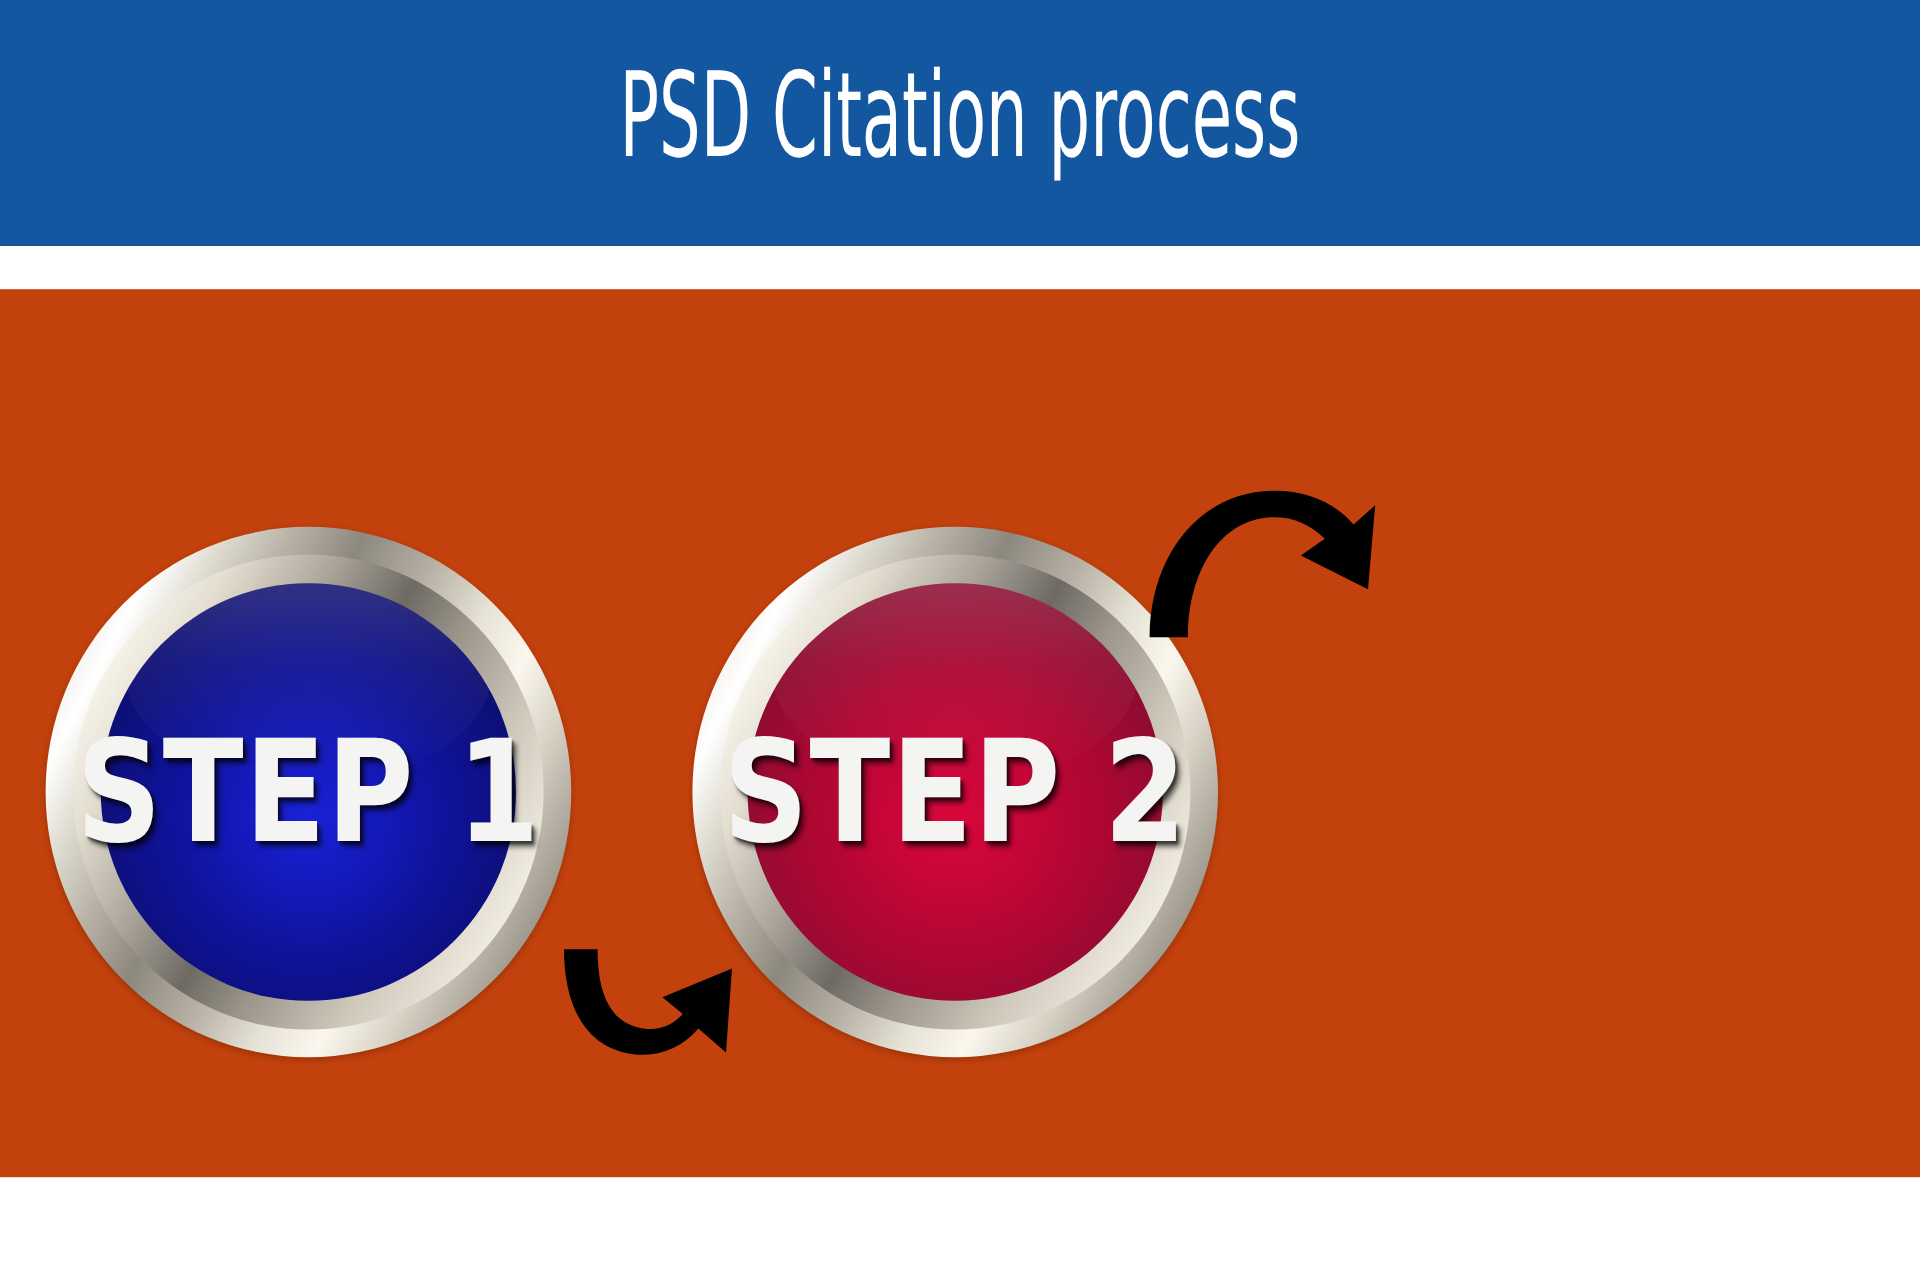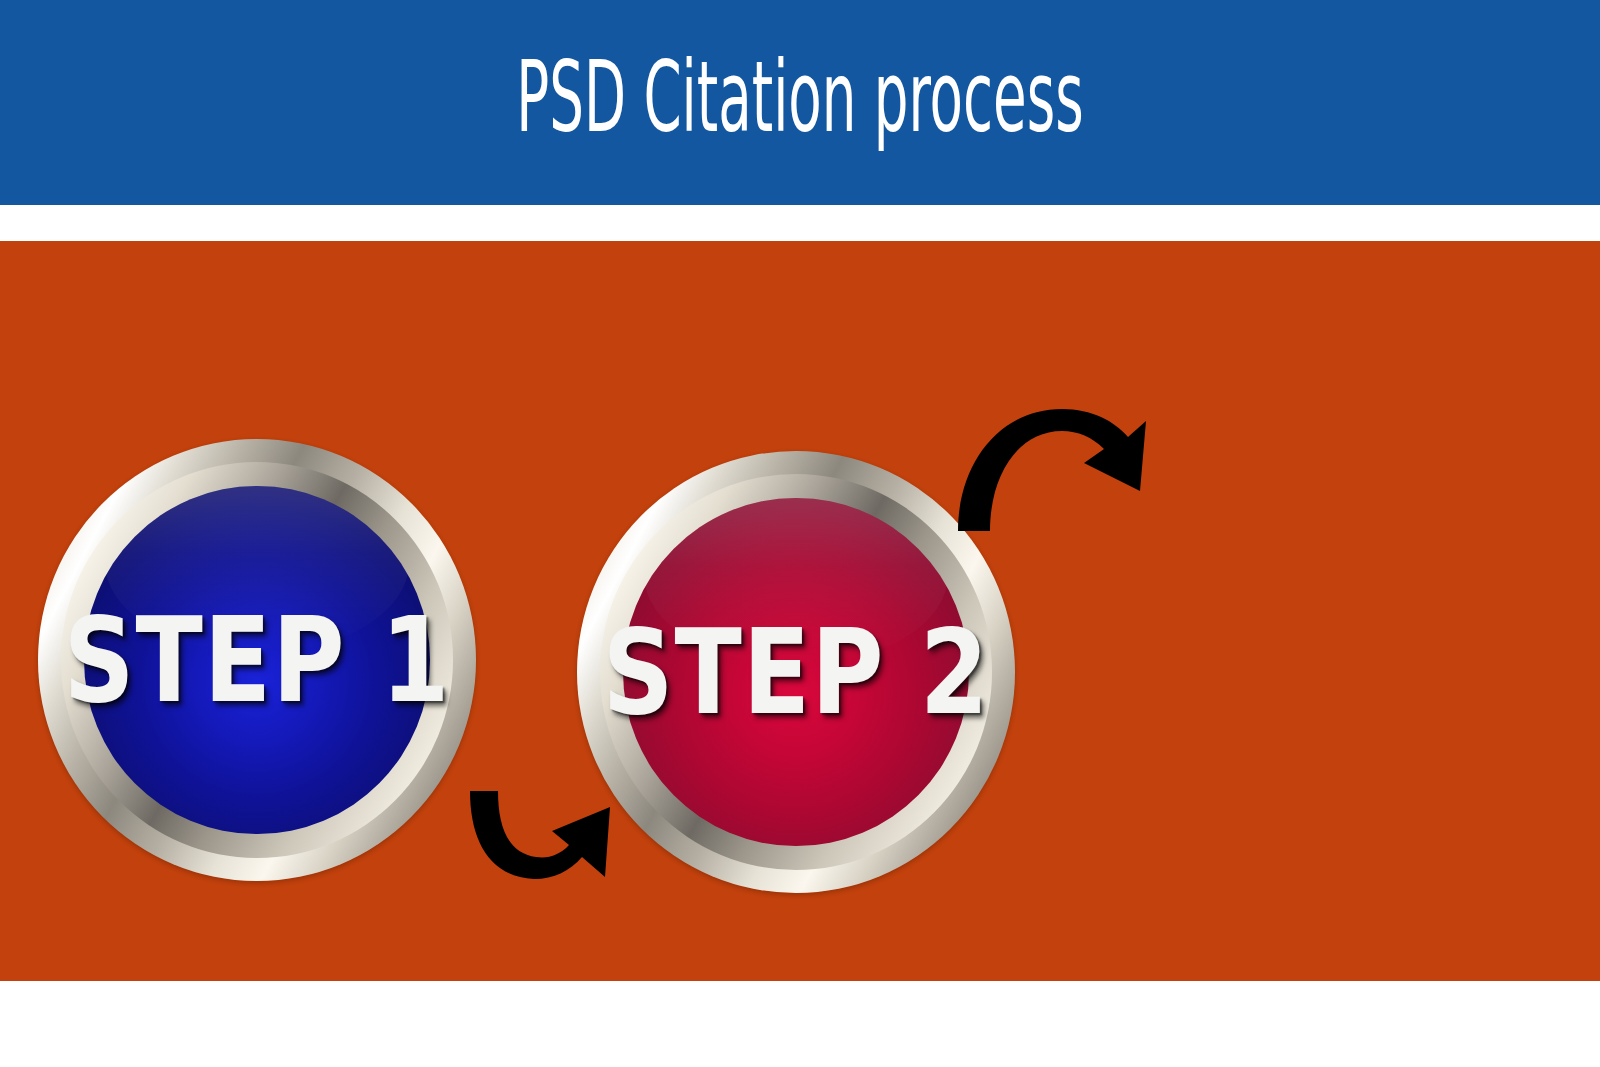--- a/index.html
+++ b/index.html
@@ -225,21 +225,21 @@
              C 142 110, 158 102, 170 88
              L 193 108
              L 198 38
              L 140 62
              L 157 76
              C 148 86, 136 90, 124 88
              C 96 84, 86 58, 86 22
              Z" fill="#000000"></path>
   </svg>
 
-  <div class="step" style="left:577px; top:210px; width:438px; height:442px;">
+  <div class="step" style="left:577px; top:198px; width:438px; height:442px;">
     <div class="ring">
       <div class="ring-inner">
         <div class="ring-inner2"></div>
       </div>
     </div>
     <div class="face face-red"></div>
     <div class="step-label">STEP 2</div>
   </div>
 
   <svg class="arrow-svg" style="left:922px; top:150px; width:230px; height:165px;" viewBox="0 0 230 165">

